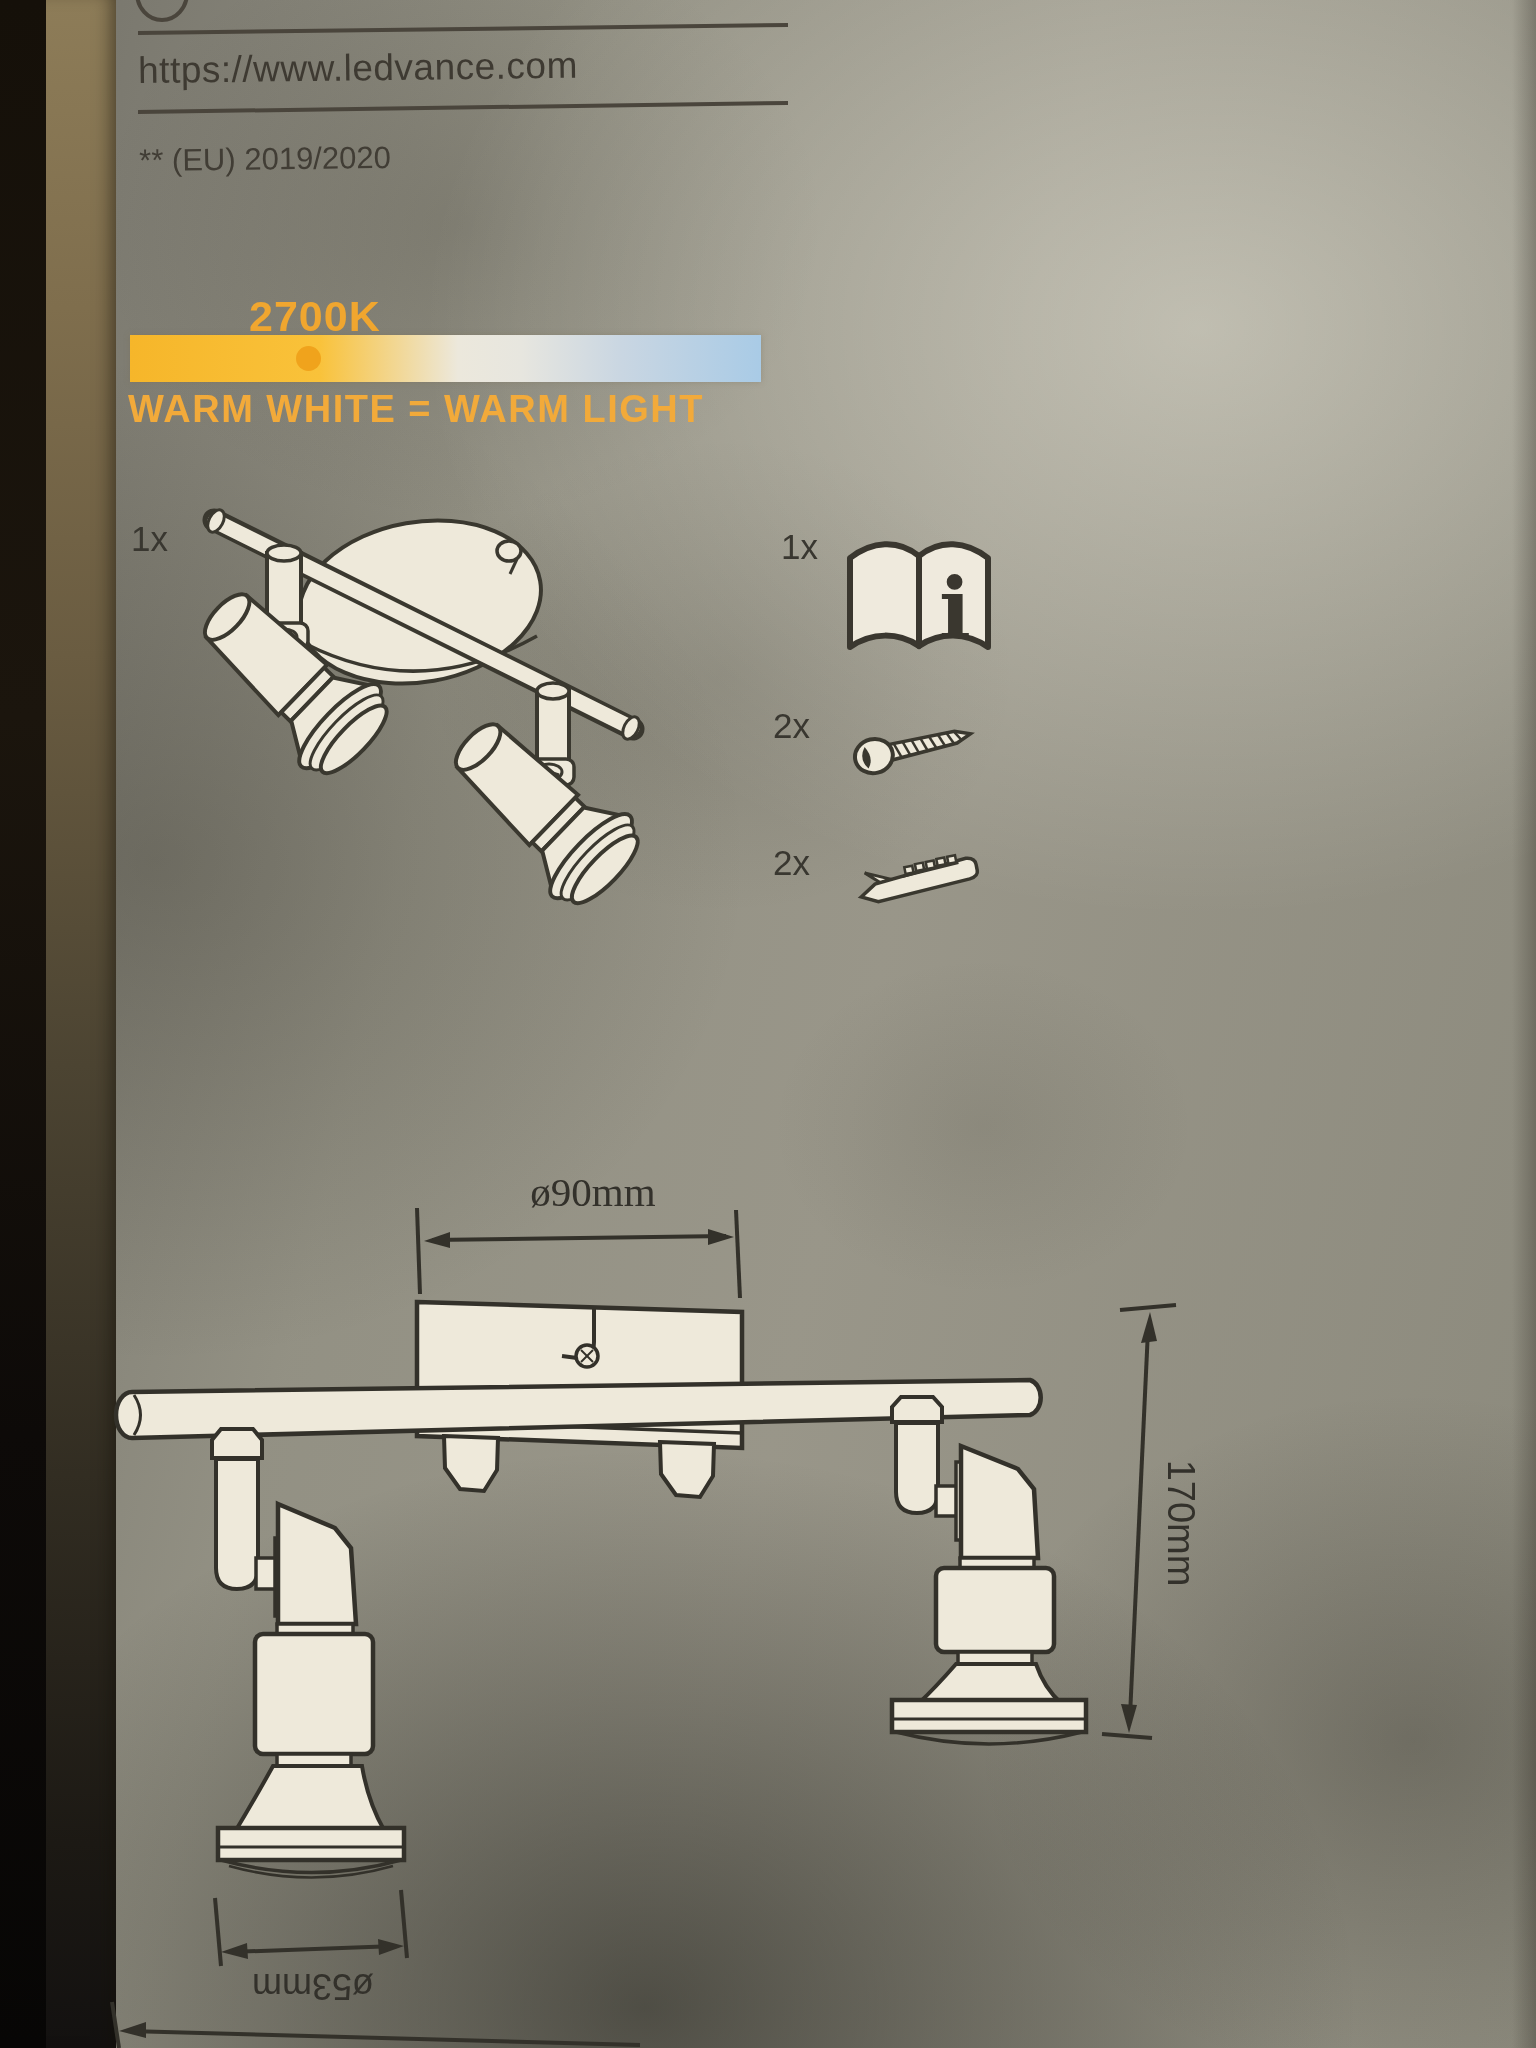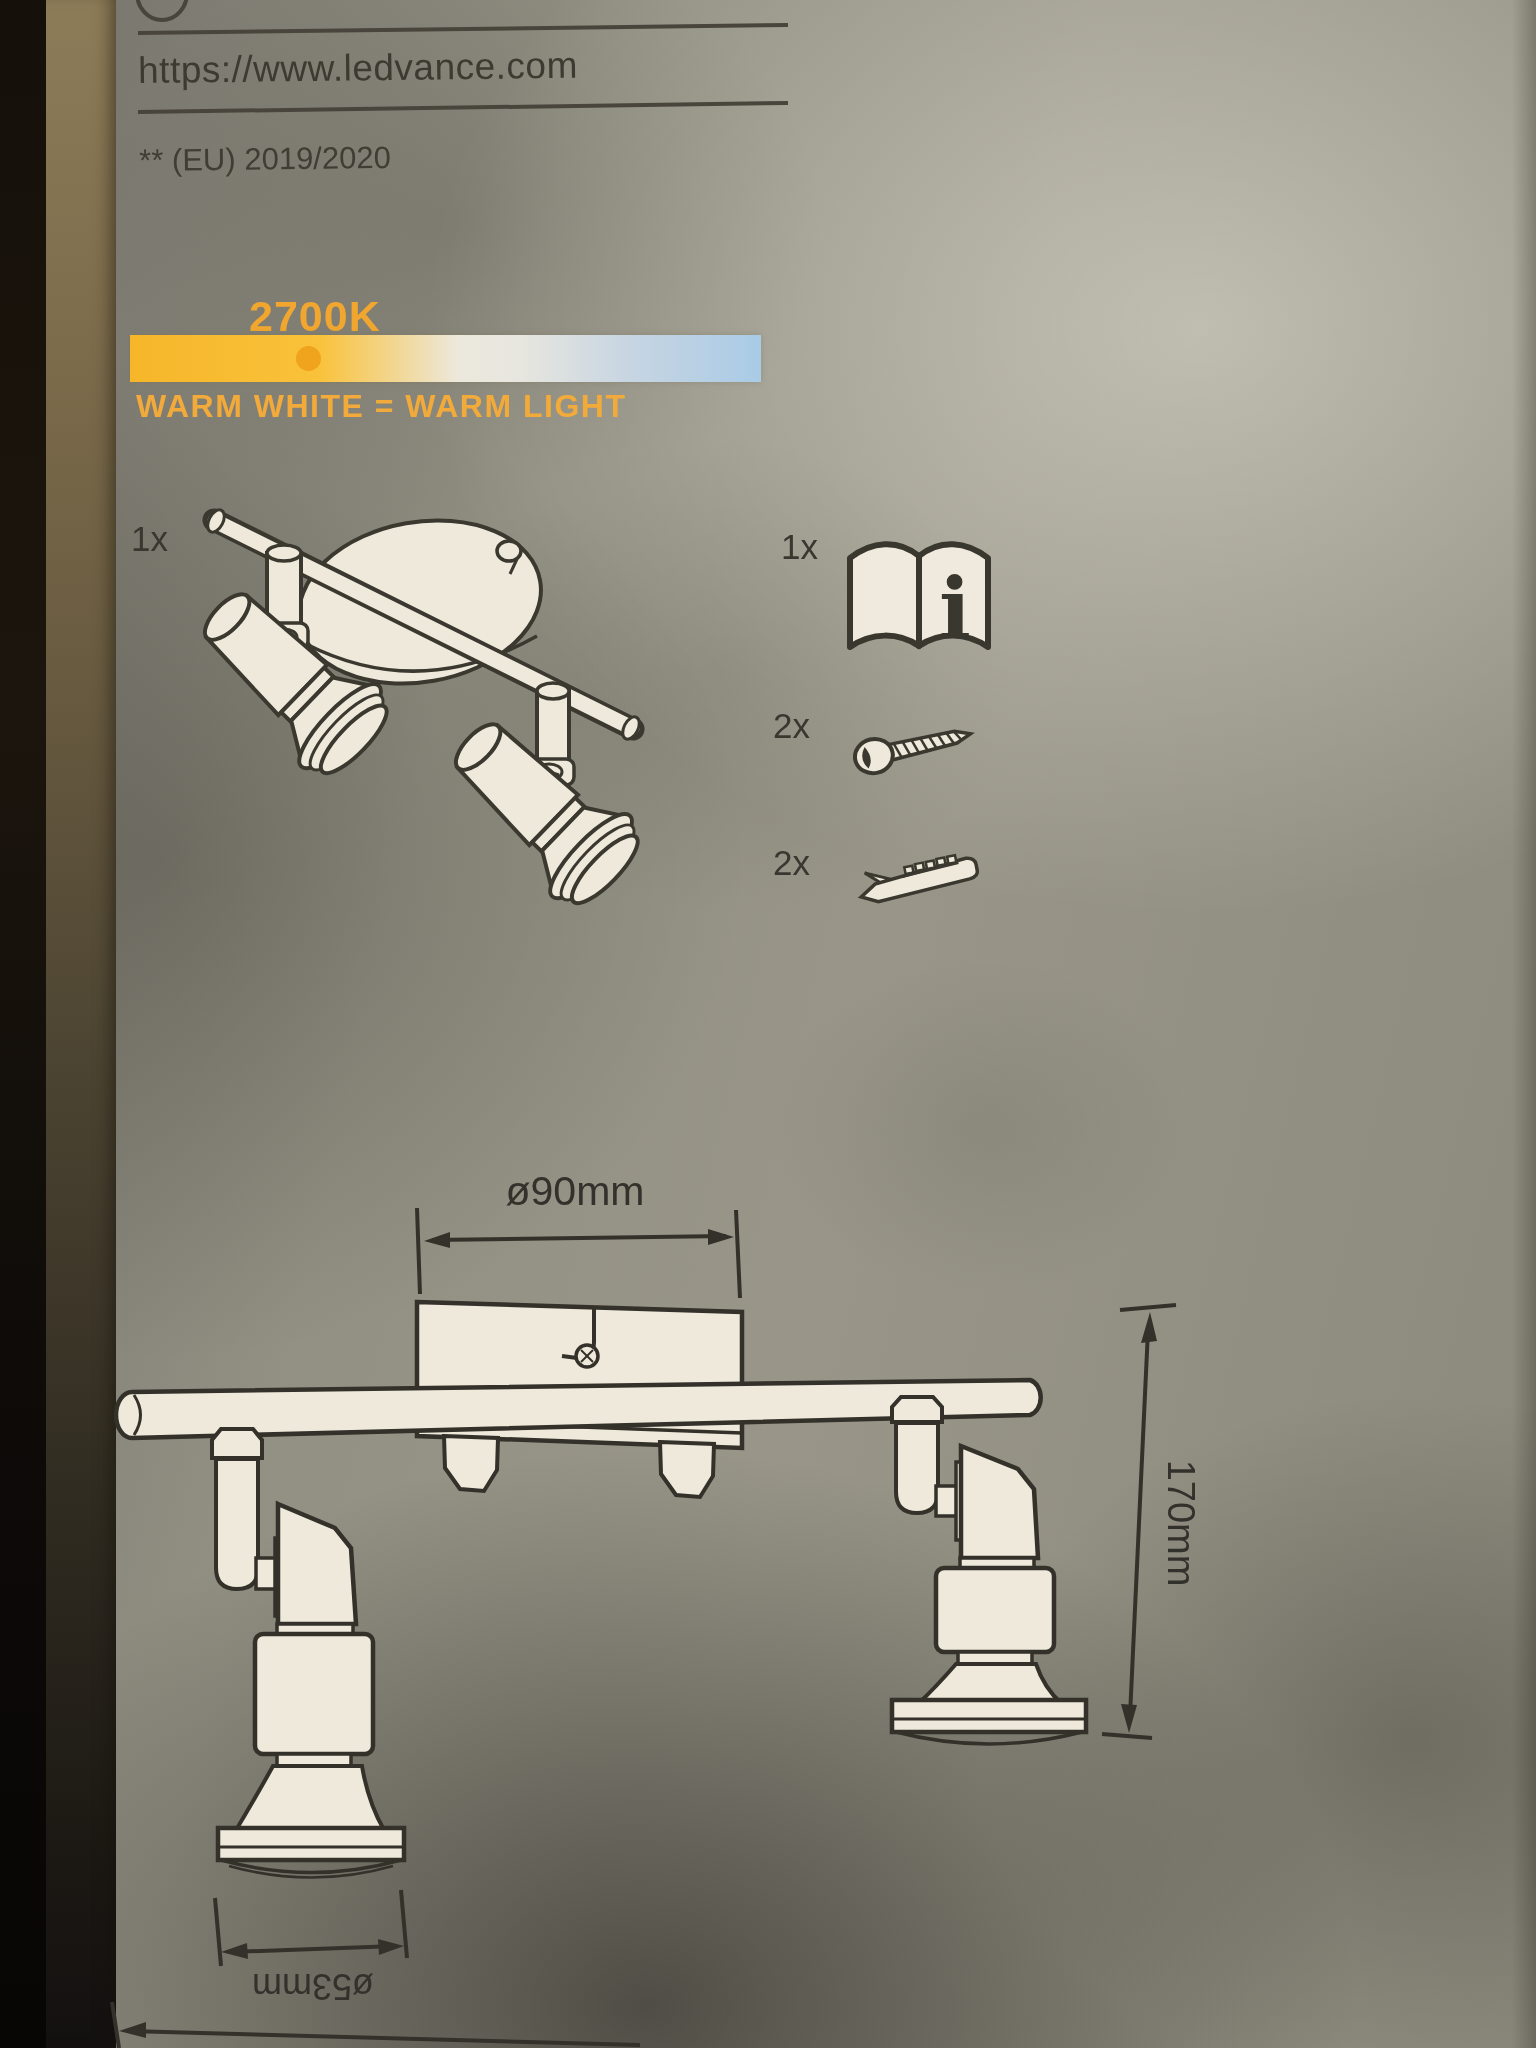--- a/index.html
+++ b/index.html
@@ -23,32 +23,32 @@
     background:linear-gradient(180deg,#8d7c58 0%,#7f6e4d 15%,#6a5c41 32%,#4c4432 52%,#322d22 72%,#1c1914 90%,#131110 100%);
     box-shadow:inset -14px 0 18px -10px rgba(20,16,10,0.55);}
   .edge-right{position:absolute;right:0;top:0;width:24px;height:2048px;
     background:linear-gradient(90deg,rgba(40,36,28,0) 0%,rgba(40,36,28,0.30) 100%);}
   .art{position:absolute;left:0;top:0;width:1536px;height:2048px;}
   .txt{position:absolute;white-space:nowrap;}
   .header-rot{transform:rotate(-0.7deg);transform-origin:140px 60px;}
   .url{left:138px;top:50px;font-size:37px;color:#3e3a32;letter-spacing:0.5px;}
   .eu{left:138px;top:143px;font-size:31px;color:#413d35;}
   .kelvin{left:249px;top:292px;font-size:43px;font-weight:bold;color:#f0a62f;letter-spacing:1px;}
-  .warm{left:136px;top:388px;font-size:32px;font-weight:bold;color:#f2aa3a;letter-spacing:1.5px;}
+  .warm{left:128px;top:388px;font-size:38px;font-weight:bold;color:#f2aa3a;letter-spacing:1.5px;}
   .tempbar{position:absolute;left:130px;top:335px;width:631px;height:47px;
     background:linear-gradient(90deg,#f6b62a 0%,#f9c23a 30%,#ece8dc 52%,#e7e6df 62%,#c9d6e2 78%,#a9cbe6 100%);
     box-shadow:0 0 6px rgba(120,110,80,0.35);}
   .tempdot{position:absolute;left:166px;top:11px;width:25px;height:25px;border-radius:50%;background:#f0a31c;}
   .qty{font-size:35px;color:#393730;}
   .q-fixture{left:131px;top:519px;}
   .q-manual{left:781px;top:527px;}
   .q-screw{left:773px;top:706px;}
   .q-plug{left:773px;top:843px;}
   .dim{color:#33312b;}
-  .dim-90{left:445px;top:1168px;width:260px;text-align:center;font-size:41px;}
+  .dim-90{left:463px;top:1168px;width:260px;text-align:center;font-size:41px;font-family:Liberation Serif, serif;}
   .dim-170{left:1108px;top:1502px;width:145px;height:42px;text-align:center;font-size:38px;transform:rotate(90deg);}
   .dim-53{left:223px;top:1965px;width:180px;text-align:center;font-size:36px;transform:rotate(180deg);}
 </style>
 </head>
 <body>
 
 <div class="stage">
 
   <div class="edge-black"></div>
   <div class="edge-bevel"></div>

